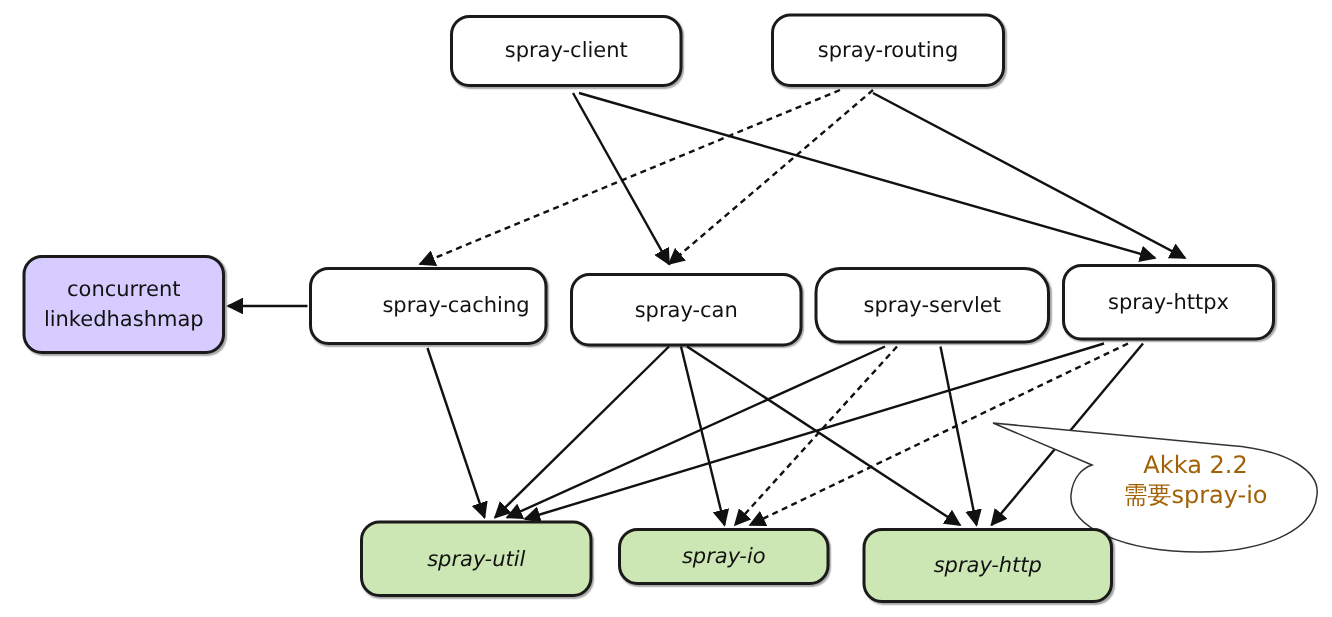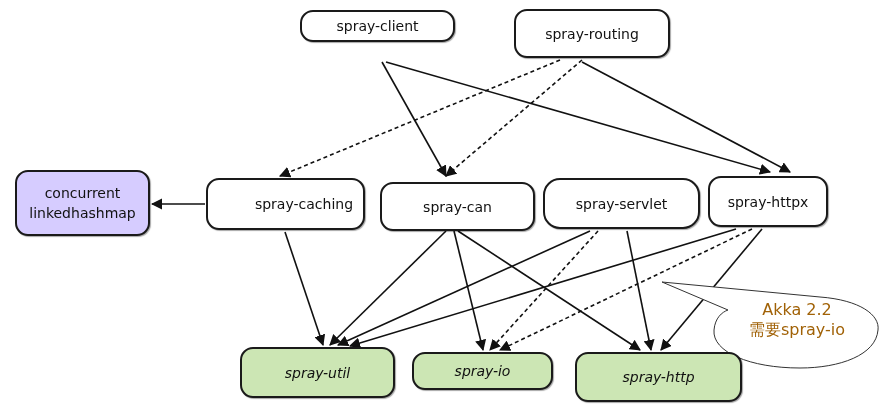--- a/index.html
+++ b/index.html
@@ -37,40 +37,40 @@
       <line x1="627" y1="231" x2="651" y2="350" stroke="#111" stroke-width="1.6" marker-end="url(#arrow)"></line>
       <line x1="736" y1="229" x2="350" y2="346" stroke="#111" stroke-width="1.6" marker-end="url(#arrow)"></line>
       <line x1="752" y1="229" x2="500" y2="350" stroke="#111" stroke-width="1.6" stroke-dasharray="4,3" marker-end="url(#arrow)"></line>
       <line x1="762" y1="229" x2="661" y2="350" stroke="#111" stroke-width="1.6" marker-end="url(#arrow)"></line>
     </g>
   <g>
     <path d="M662,282 L820,297 C860,300 880,315 878,330 C876,355 840,368 800,368 C750,368 712,352 714,330 C715,318 722,312 728,310 Z" fill="#ffffff" stroke="#333" stroke-width="1"></path>
   </g>
 </svg>
 
-<div class="node white" style="left:300px;top:10px;width:155px;height:32px;">
+<div class="node white" style="left:300px;top:10px;width:155px;height:48px;">
     <span>spray-client</span>
   </div>
 <div class="node white" style="left:514px;top:9px;width:156px;height:49px;">
     <span>spray-routing</span>
   </div>
 <div class="node purple" style="left:15px;top:170px;width:135px;height:66px;">
     <span>concurrent
 linkedhashmap</span>
   </div>
 <div class="node white" style="left:206px;top:178px;width:159px;height:52px;padding-left:37px;">
     <span>spray-caching</span>
   </div>
 <div class="node white" style="left:380px;top:182px;width:155px;height:49px;">
     <span>spray-can</span>
   </div>
 <div class="node white" style="left:543px;top:178px;width:157px;height:51px;border-radius:17px;">
     <span>spray-servlet</span>
   </div>
-<div class="node white" style="left:708px;top:176px;width:120px;height:51px;">
+<div class="node white" style="left:708px;top:176px;width:142px;height:51px;">
     <span>spray-httpx</span>
   </div>
 <div class="node green" style="left:240px;top:347px;width:155px;height:51px;">
     <span>spray-util</span>
   </div>
 <div class="node green" style="left:412px;top:352px;width:141px;height:38px;">
     <span>spray-io</span>
   </div>
 <div class="node green" style="left:575px;top:352px;width:167px;height:50px;">
     <span>spray-http</span>

